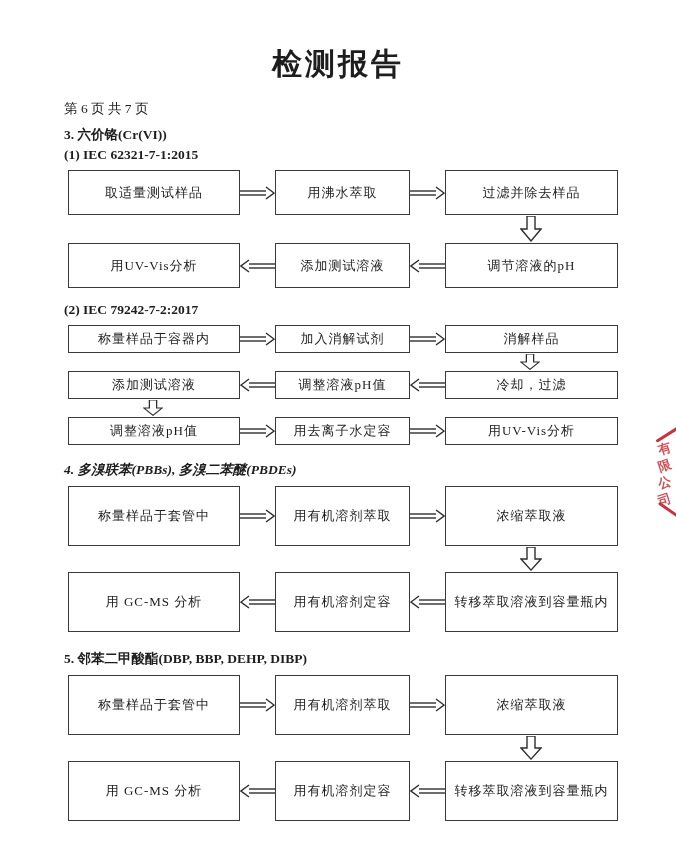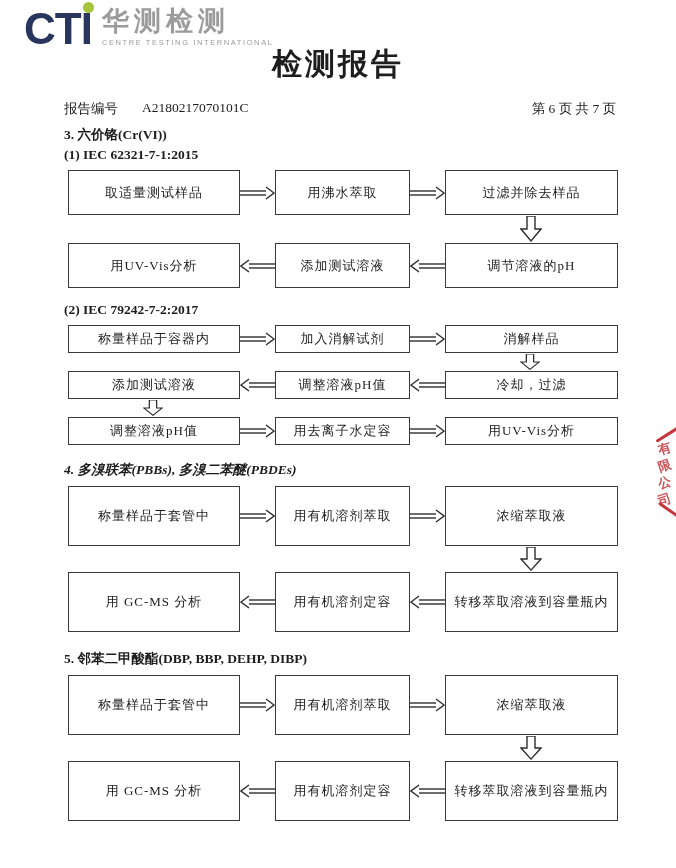--- a/index.html
+++ b/index.html
@@ -58,38 +58,24 @@
       <polyline points="26,1 34,7 26,13"></polyline>
     </symbol>
     <symbol id="arrow-down" viewBox="0 0 22 26" preserveAspectRatio="none">
       <polygon points="7,0 15,0 15,13 21,13 11,25 1,13 7,13"></polygon>
     </symbol>
   </defs>
 </svg>
 
 <div class="page">
 
-  <div class="logo">
-    <div class="logo-cti">
-      <span>CTI</span>
-      <span class="logo-dot"></span>
-    </div>
-    <div class="logo-right">
-      <div class="logo-cn">华测检测</div>
-      <div class="logo-en">CENTRE TESTING INTERNATIONAL</div>
-    </div>
-  </div>
 
   <div class="title">检测报告</div>
 
   <div class="meta">
-    <div class="meta-left">
-      <span>报告编号</span>
-      <span>A2180217070101C</span>
-    </div>
     <div>第 6 页  共 7 页</div>
   </div>
 
   <div class="heading">3. 六价铬(Cr(VI))</div>
   <div class="subheading">(1) IEC 62321-7-1:2015</div>
 
   <div class="flow h45">
     <div class="frow">
       <div class="fbox w1">取适量测试样品</div>
       <svg class="ha">

